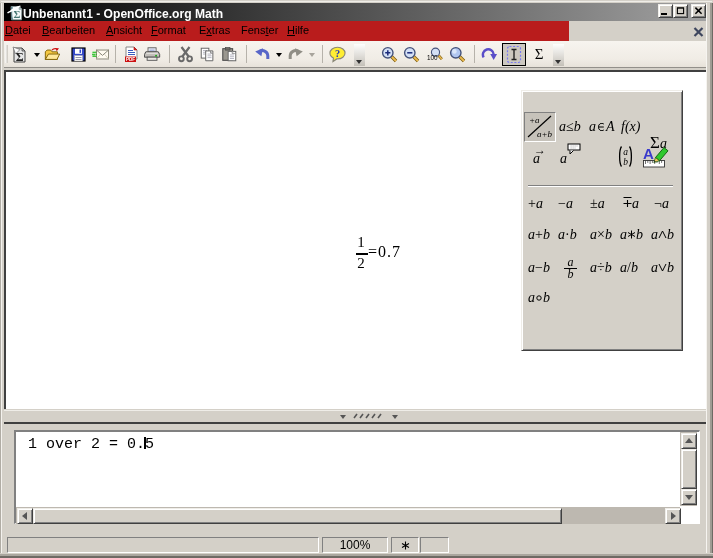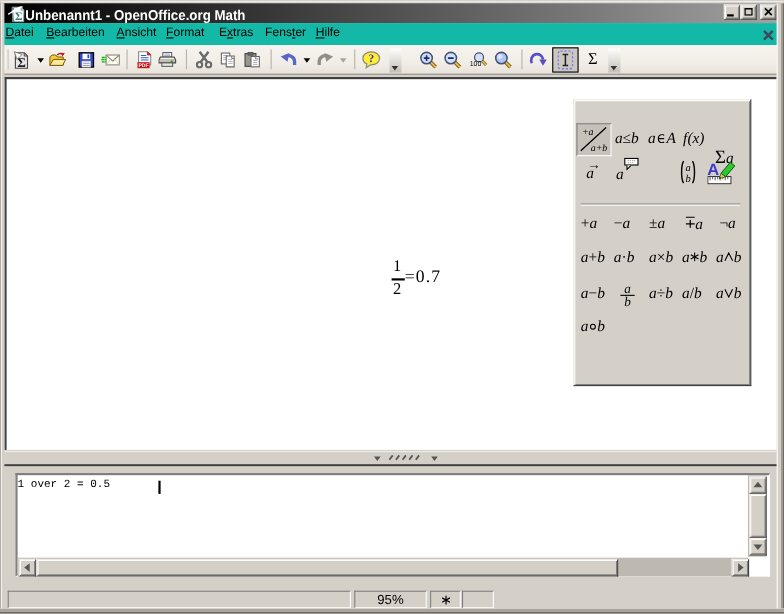--- a/index.html
+++ b/index.html
@@ -11,42 +11,42 @@
   #frame-top::before{content:"";position:absolute;left:1px;top:0px;width:711px;height:1px;background:#efede8;}
   
   #titlebar{left:3px;top:3px;width:707px;height:18px;
     background:linear-gradient(to right,#000 0%,#a2a2a2 100%);}
   #title-text{left:20px;top:3px;color:#fff;font-size:13px;font-weight:bold;white-space:pre;transform:scaleX(0.93);transform-origin:0 50%;}
   .tbtn{top:1px;width:13px;height:12px;background:#d4d0c8;
     border-top:1px solid #efede8;border-left:1px solid #efede8;
     border-right:1px solid #404040;border-bottom:1px solid #404040;
     box-shadow:inset 1px 1px 0 #fff, inset -1px -1px 0 #808080;}
   
-  #menubar{left:3px;top:21px;width:707px;height:20px;background:#14b8a6;}
+  #menubar{left:3px;top:21px;width:566px;height:20px;background:#b91c1c;}
   .menuitem{position:absolute;top:3px;font-size:11px;color:#000;}
   .menuitem u{text-decoration:underline;}
   
   #toolbar{left:3px;top:41px;width:707px;height:26px;
     background:linear-gradient(to bottom,#f7f4ef 0%,#f0ece5 70%,#e7e2da 100%);
     border-bottom:1px solid #928f8a;}
   .sep{position:absolute;top:4px;width:1px;height:18px;background:#b6b2aa;}
   .ticon{position:absolute;top:5px;width:17px;height:17px;}
   .drop{position:absolute;top:12px;width:0;height:0;border-left:3px solid transparent;border-right:3px solid transparent;border-top:4px solid #000;}
   
   #docview{left:4px;top:70px;width:700px;height:337px;background:#fff;
     border-top:2px solid #404040;border-left:2px solid #404040;}
   
   #splitter{left:4px;top:410px;width:702px;height:11px;background:#d4d0c8;border-top:1px solid #efede8;}
   #splitline{left:3px;top:422px;width:707px;height:2px;background:#404040;}
   
   #cmdzone{left:3px;top:424px;width:707px;height:112px;background:#d4d0c8;}
   #cmdbox{left:14px;top:430px;width:683px;height:91px;background:#fff;
     border-top:2px solid #808080;border-left:2px solid #808080;
     border-right:1px solid #fff;border-bottom:1px solid #fff;}
-  #cmdtext{left:16px;top:436px;font-family:"Liberation Mono",monospace;font-size:10px;white-space:pre;}
+  #cmdtext{left:16px;top:436px;font-family:"Liberation Mono",monospace;font-size:15px;white-space:pre;padding-left:12px;}
   
   .sbtn{position:absolute;background:#d4d0c8;
      border-top:1px solid #efede8;border-left:1px solid #efede8;
      border-right:1px solid #404040;border-bottom:1px solid #404040;
      box-shadow:inset 1px 1px 0 #fff, inset -1px -1px 0 #808080;}
   .sthumb{position:absolute;background:#d4d0c8;
      border-top:1px solid #efede8;border-left:1px solid #efede8;
      border-right:1px solid #404040;border-bottom:1px solid #404040;
      box-shadow:inset 1px 1px 0 #fff, inset -1px -1px 0 #808080;}
   .strack{position:absolute;background:#bdb8b0;}
@@ -296,21 +296,21 @@
     </svg>
   </div>
   <div class="sthumb abs" style="left:33px;top:508px;width:527px;height:14px;"></div>
   <div class="sbtn abs" style="left:665px;top:508px;width:14px;height:14px;">
     <svg width="14" height="14" viewBox="0 0 14 14">
       <path d="M10 7 L5 3 L5 11 Z" fill="#555"></path>
     </svg>
   </div>
   <div id="statusbar" class="abs">
     <div class="stseg" style="left:4px;width:310px;"></div>
-    <div class="stseg" style="left:319px;width:64px;">95%</div>
+    <div class="stseg" style="left:319px;width:64px;">100%</div>
     <div class="stseg" style="left:388px;width:26px;"><svg width="9" height="9" viewBox="0 0 9 9" style="margin-top:3px">
         <path d="M4.5 0.5 V8.5 M1 2.5 L8 6.5 M8 2.5 L1 6.5" stroke="#000" stroke-width="1.1"></path>
       </svg></div>
     <div class="stseg" style="left:417px;width:27px;"></div>
   </div>
   <div id="frame-bottom" class="abs"></div>
   <div id="frame-right" class="abs"></div>
   <div id="frame-left" class="abs"></div>
   <div id="palette" class="abs">
 

